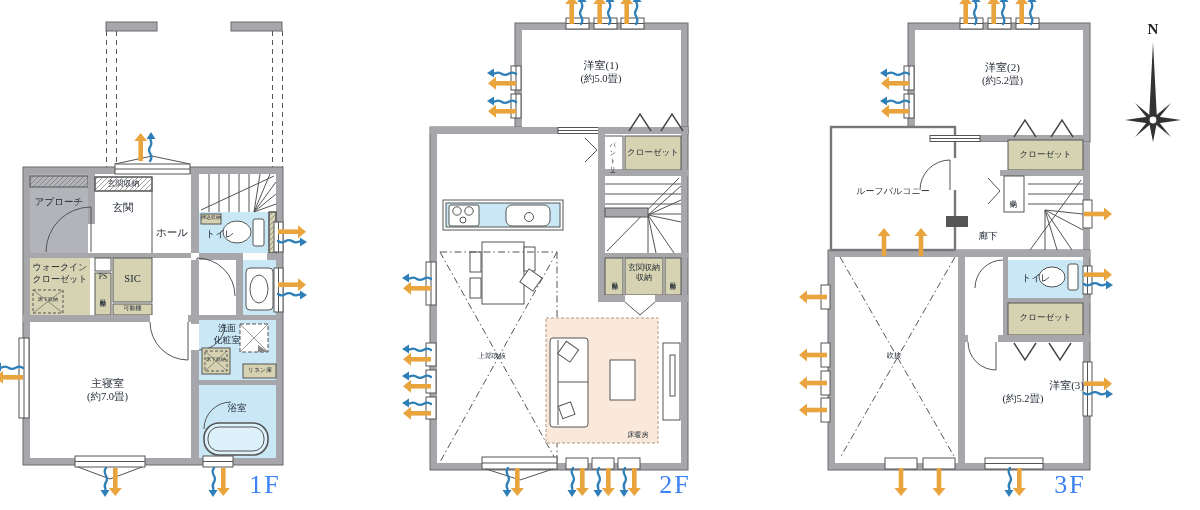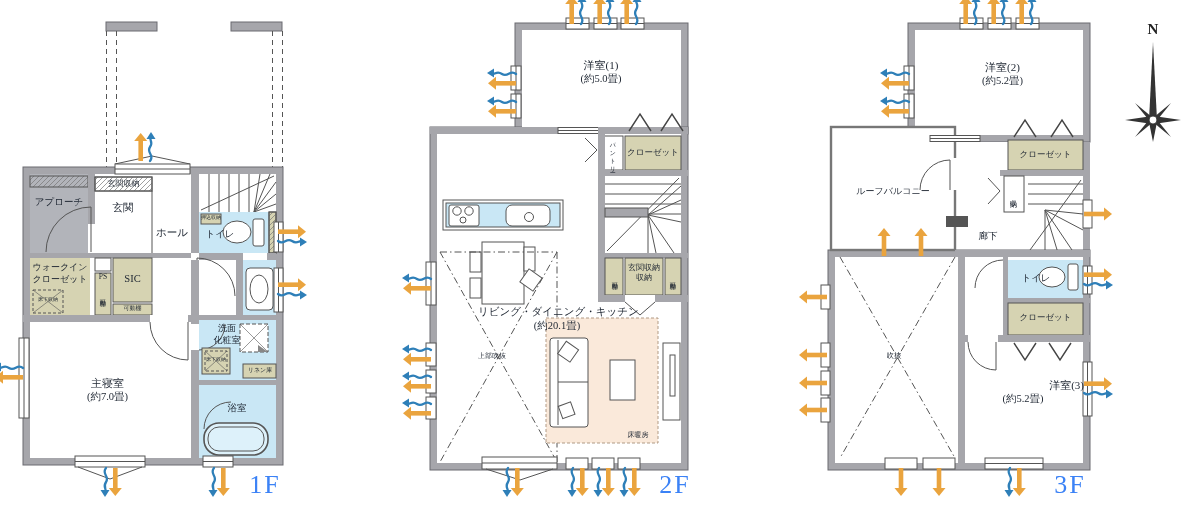--- a/index.html
+++ b/index.html
@@ -424,24 +424,20 @@
   <span class="ln" style="font-size:10.5px;">(約5.0畳)</span>
 </div>
 <div class="lbl v" style="left:608px;top:138px;height:32px;font-size:6px;">パントリー</div>
 <div class="lbl" style="left:625px;top:147px;width:56px;font-size:8.5px;">クローゼット</div>
 <div class="lbl v" style="left:610px;top:263px;height:30px;font-size:6px;">可動棚</div>
 <div class="lbl" style="left:625px;top:263px;width:38px;font-size:8px;">
   <span class="ln">玄関収納</span>
   <span class="ln">収納</span>
 </div>
 <div class="lbl v" style="left:668px;top:263px;height:30px;font-size:6px;">可動棚</div>
-<div class="lbl" style="left:478px;top:305px;width:158px;">
-  <span class="ln" style="font-size:10.5px;">リビング・ダイニング・キッチン</span>
-  <span class="ln" style="font-size:10.5px;">(約20.1畳)</span>
-</div>
 <div class="lbl" style="left:472px;top:352px;width:40px;font-size:7px;">上部吹抜</div>
 <div class="lbl" style="left:618px;top:431px;width:40px;font-size:7px;">床暖房</div>
 <div class="lbl flabel" style="left:645px;top:468px;width:60px;">2F</div>
 
 <div class="lbl" style="left:940px;top:60px;width:125px;">
   <span class="ln" style="font-size:11px;">洋室(2)</span>
   <span class="ln" style="font-size:10.5px;">(約5.2畳)</span>
 </div>
 <div class="lbl" style="left:833px;top:186px;width:120px;font-size:9px;font-family:Liberation Serif, serif;">ルーフバルコニー</div>
 <div class="lbl" style="left:1008px;top:149px;width:75px;font-size:8.5px;">クローゼット</div>

